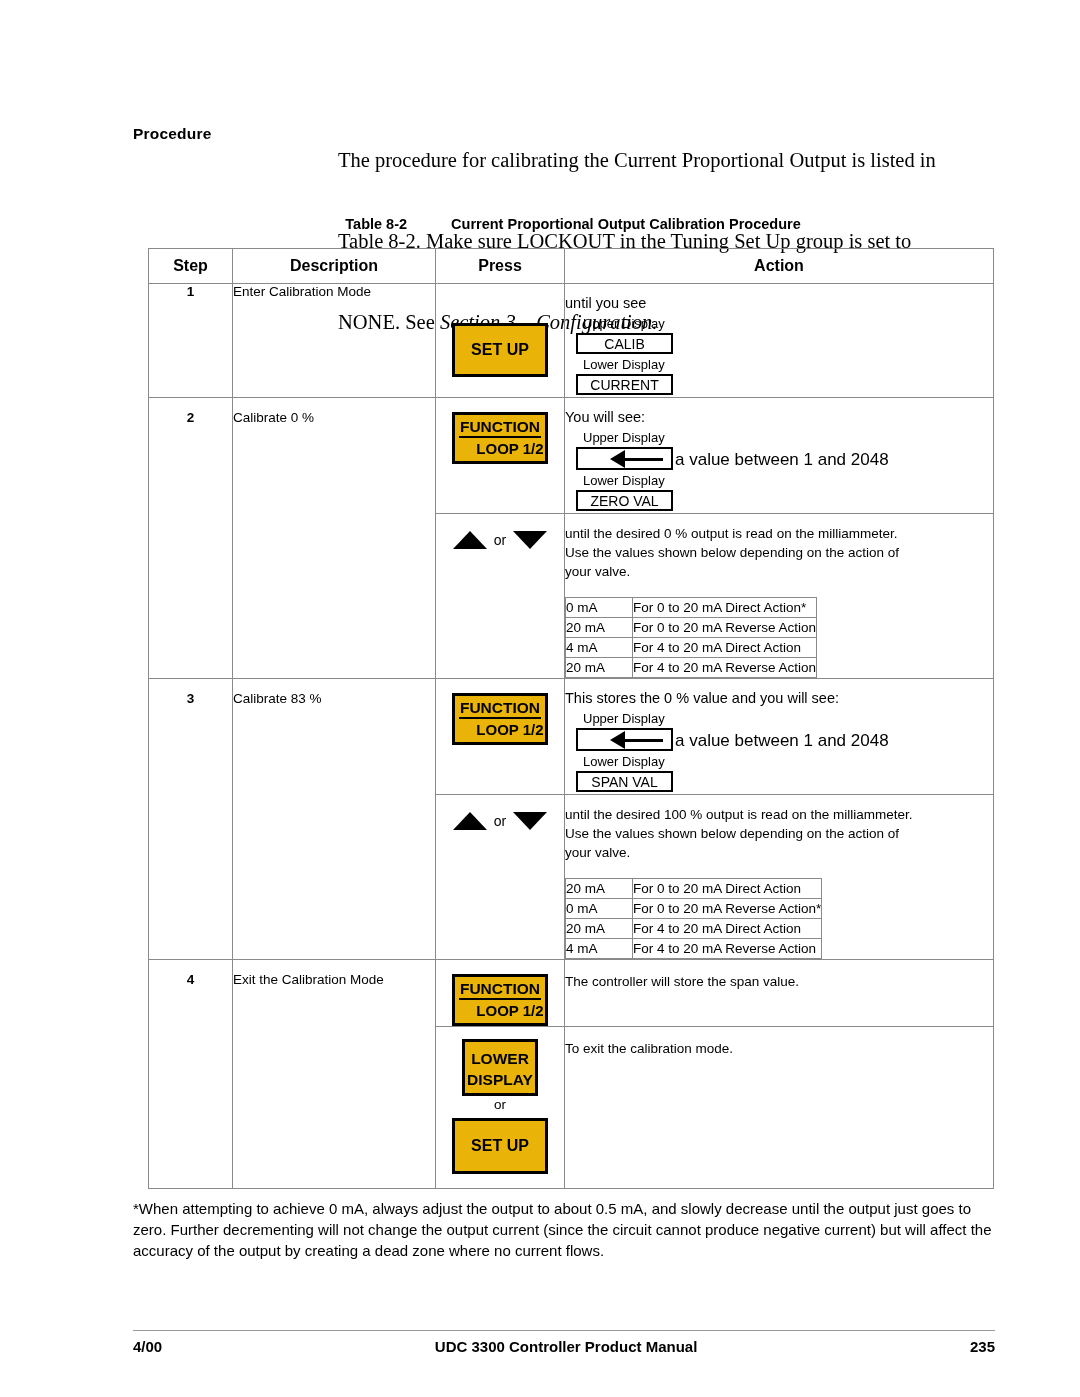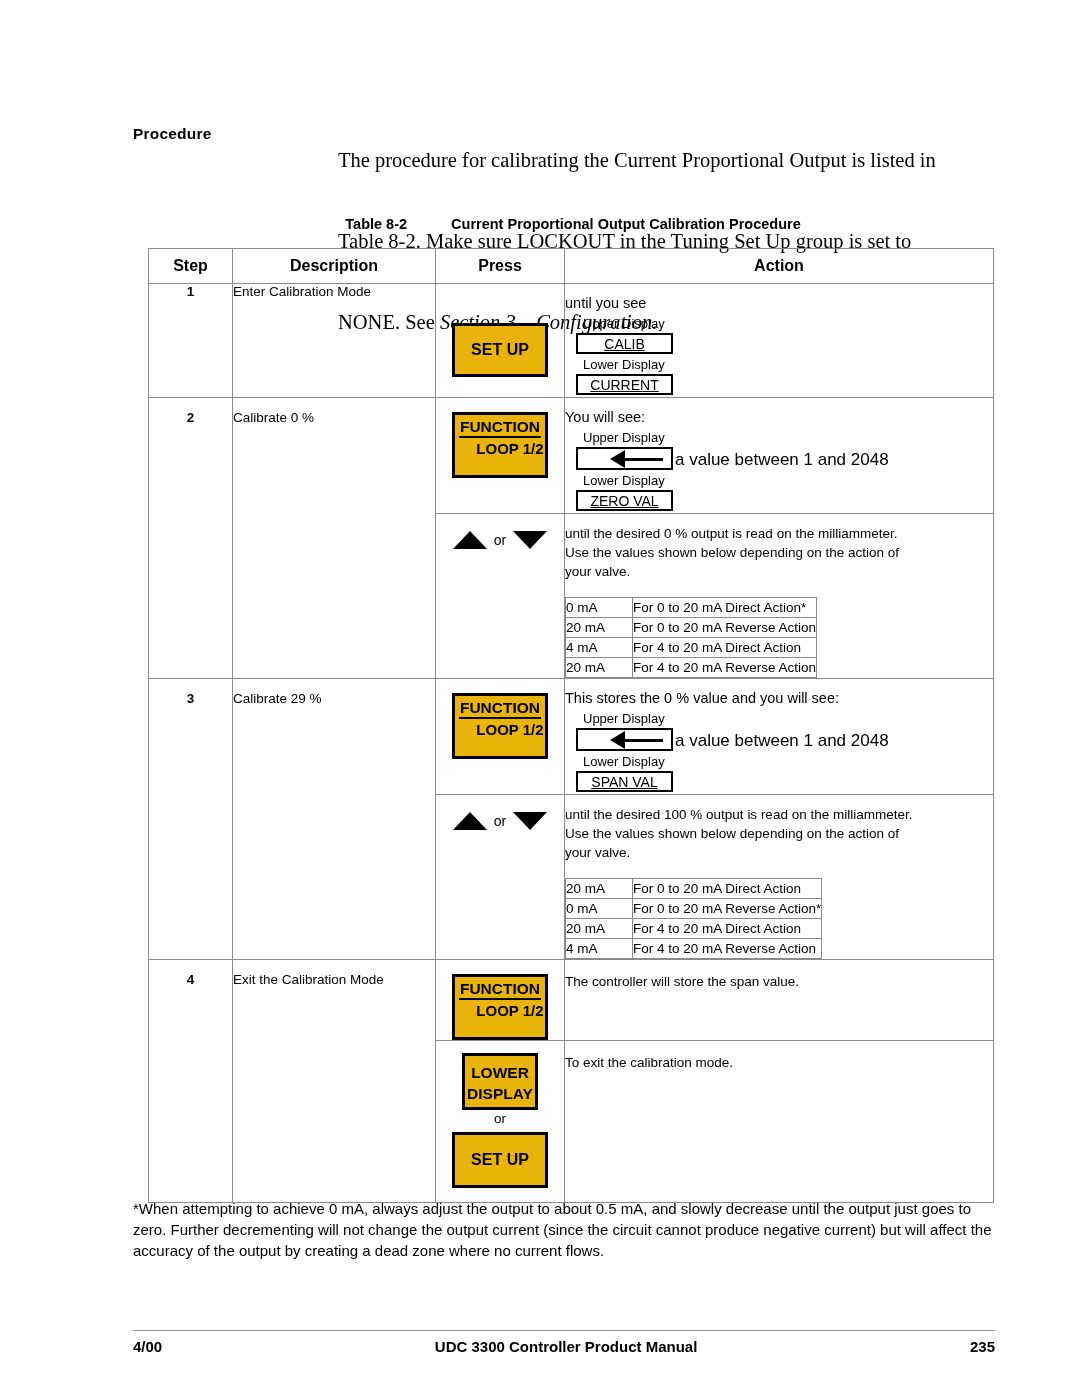--- a/index.html
+++ b/index.html
@@ -112,21 +112,21 @@
     text-align: center;
     font-weight: bold;
     box-sizing: border-box;
   }
   .keybox.setup-1 {
     width: 96px; height: 54px; line-height: 48px;
     font-size: 16px;
     margin-top: 39px;
   }
   .keybox.fn {
-    width: 96px; height: 66px;
+    width: 96px; height: 52px;
     font-size: 15.5px;
     padding-top: 3px;
     margin-top: 10px;
   }
   .keybox.fn .fn-top {
     display: inline-block;
     border-bottom: 2px solid #000;
     padding: 0 1px 1px 1px;
     line-height: 17px;
   }
@@ -189,21 +189,20 @@
   .disp-box {
     border: 2px solid #000;
     width: 97px;
     height: 21px;
     box-sizing: border-box;
     text-align: center;
     font-size: 14px;
     line-height: 18px;
     margin: 1px 0 2px 11px;
     background: #fff;
-    text-decoration: underline;
   }
   .disp-box.empty { height: 23px; }
 
   .upper-line {
     display: flex;
     align-items: center;
     gap: 0;
   }
   .annot {
     display: flex;
@@ -376,21 +375,21 @@
             <td class="ma-val">20 mA</td>
             <td>For 4 to 20 mA Reverse Action</td>
           </tr>
         </tbody>
           </table>
       </td>
     </tr>
 
     <tr>
       <td class="c-step" rowspan="2" style="padding-top:12px;">3</td>
-      <td class="c-desc" rowspan="2" style="padding-top:12px;">Calibrate 29 %</td>
+      <td class="c-desc" rowspan="2" style="padding-top:12px;">Calibrate 83 %</td>
       <td class="c-press tight">
         <div class="keybox fn">
           <span class="fn-top">FUNCTION</span>
           <span class="fn-bot">LOOP 1/2</span>
         </div>
       </td>
       <td class="c-act tight">
         <div class="disp-wrap">
           <div class="disp-lead">This stores the 0 % value and you will see:</div>
           <div class="disp-label">Upper Display</div>

